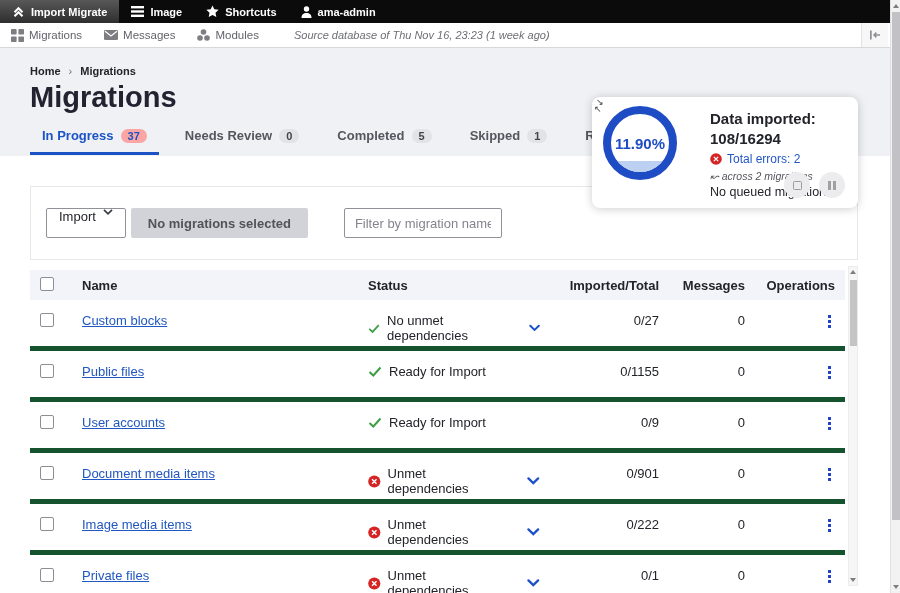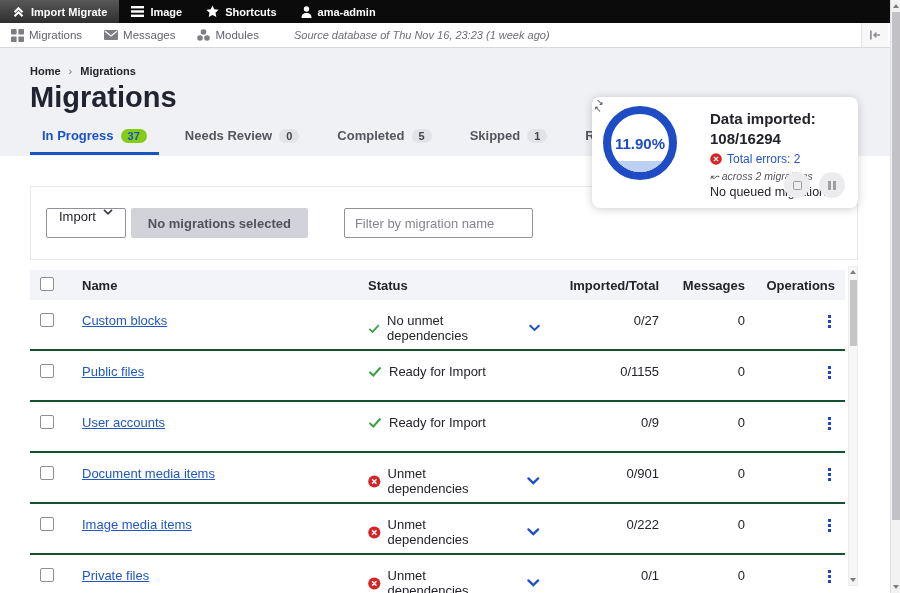--- a/index.html
+++ b/index.html
@@ -20,34 +20,34 @@
 
 
 .header-region { background:#eff1f5; padding:17px 0 0 30px; height:108px; }
 .breadcrumb { display:flex; gap:8px; font-size:11px; font-weight:bold; color:#232429; align-items:center; }
 .bc-sep { color:#70717a; font-weight:normal; font-size:11px; }
 .page-title { font-size:29px; font-weight:bold; color:#222330; margin-top:4px; }
 .tabs { display:flex; margin-top:7px; }
 .tab { display:flex; align-items:center; gap:7px; font-size:13px; font-weight:bold; color:#55565e; padding:7px 12px 9px; margin-right:14px; border-bottom:3px solid transparent; cursor:pointer; }
 .tab.active { color:#1b53c5; border-bottom-color:#1b53c5; }
 .badge { font-size:11px; font-weight:bold; background:#e2e3e7; color:#43444c; border-radius:9px; padding:1px 7px; }
-.tab.active .badge { background:#84cc16; color:#1b53c5; }
+.tab.active .badge { background:#fca5a5; color:#1b53c5; }
 
 
 .action-card { margin:30px 0 0 30px; width:828px; border:1px solid #e8e8eb; background:#fff; padding:21px 15px; display:flex; align-items:center; }
 .btn-import { height:30px; background:#fff; border:1px solid #90929a; border-radius:2px; font-size:13px; color:#232429; padding:0 12px; display:flex; align-items:flex-start; gap:7px; font-family:inherit; cursor:pointer; }
 .btn-disabled { height:30px; background:#d2d3d8; border:none; border-radius:2px; font-size:13px; font-weight:bold; color:#51525a; padding:0 17px; margin-left:5px; font-family:inherit; }
-.filter-input { height:30px; width:189px; margin-left:36px; border:1px solid #90929a; border-radius:2px; font-size:13px; padding:0 10px; color:#232429; font-family:inherit; }
+.filter-input { height:30px; width:158px; margin-left:36px; border:1px solid #90929a; border-radius:2px; font-size:13px; padding:0 10px; color:#232429; font-family:inherit; }
 .filter-input::placeholder { color:#84858c; }
 
 
 .table-wrap { margin:10px 0 0 30px; width:815px; position:relative; }
 .t-header, .t-row { display:grid; grid-template-columns:52px 286px 172px 127px 86px 92px; }
 .t-header { background:#f2f4f9; height:30px; font-size:12.5px; font-weight:bold; color:#232429; align-items:center; }
-.t-row { height:51px; border-bottom:2px solid #14532d; align-items:start; padding-top:13px; background:#fff; }
+.t-row { height:51px; border-bottom:5px solid #14532d; align-items:start; padding-top:13px; background:#fff; }
 .cell { font-size:13px; }
 .col-check { padding-left:10px; }
 .num { text-align:right; padding-right:8px; color:#232429; }
 .col-ops { text-align:right; padding-right:10px; }
 .checkbox { display:inline-block; width:14px; height:14px; border:1px solid #8d8f96; border-radius:2px; background:#fff; cursor:pointer; }
 .name-link { color:#2057c0; text-decoration:underline; font-size:13px; }
 .status-cell { display:flex; align-items:center; gap:7px; color:#232429; }
 .status-cell .chev { margin-left:14px; cursor:pointer; }
 .kebab-btn { background:none; border:none; cursor:pointer; padding:2px 4px; }
 .kebab { display:inline-block; width:3px; height:3px; background:#2144c7; box-shadow:0 5px 0 #2144c7, 0 10px 0 #2144c7; margin-bottom:10px; }

